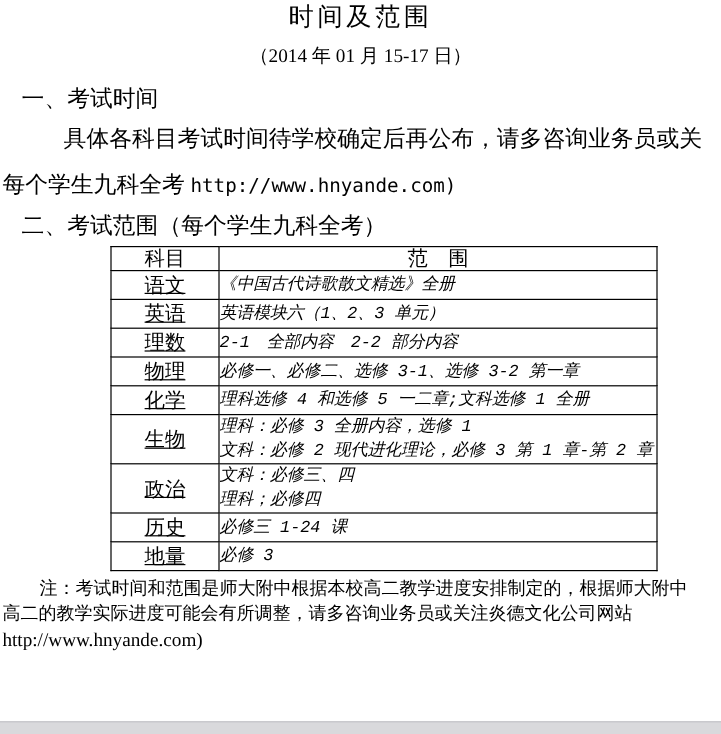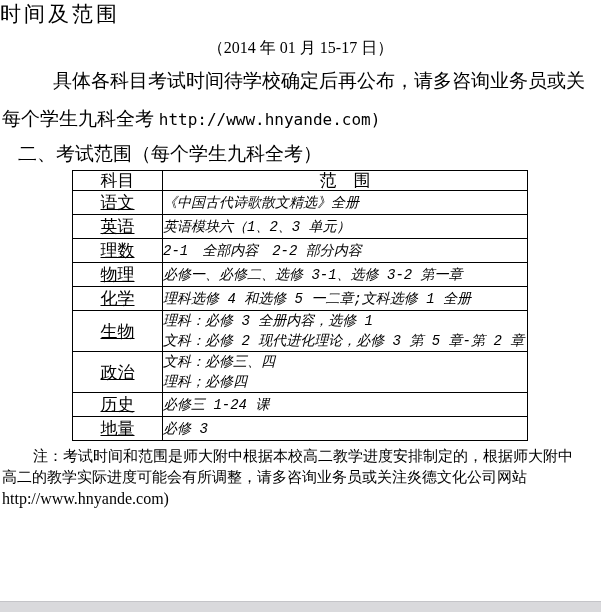--- a/index.html
+++ b/index.html
@@ -2,28 +2,28 @@
 <html><head>
 <meta charset="utf-8">
 <style>
   html,body{margin:0;padding:0;background:#ffffff;}
   .page{
     position:relative;width:601px;height:612px;background:#ffffff;color:#000;
     font-family:"Liberation Serif","DejaVu Serif",serif;overflow:hidden;
   }
   .title{margin:20px 0 0 0;text-align:center;font-size:27px;font-weight:bold;
          letter-spacing:1px;line-height:34px;}
-  .subtitle{font-size:21px;letter-spacing:3px;line-height:28px;}
+  .subtitle{text-align:center;font-size:21px;letter-spacing:3px;line-height:28px;}
   .dateline{margin-top:8px;text-align:center;font-size:16px;line-height:24px;}
   .h1{margin:10px 0 0 18px;font-size:19px;line-height:26px;}
   .para1{margin:8px 0 0 53px;font-size:19px;line-height:26px;white-space:nowrap;}
   .para2{margin:12px 0 0 2px;font-size:19px;line-height:26px;white-space:nowrap;}
   .url-mono{font-family:"DejaVu Sans Mono","Liberation Mono",monospace;font-size:16px;}
   .h2{margin:8px 0 0 18px;font-size:19px;line-height:26px;}
-  table.exam{margin:3px 0 0 72px;border-collapse:collapse;table-layout:fixed;width:456px;}
+  table.exam{margin:3px 0 0 92px;border-collapse:collapse;table-layout:fixed;width:456px;}
   table.exam th,table.exam td{border:1px solid #000;padding:0;vertical-align:middle;}
   table.exam th{font-weight:normal;font-size:17px;height:19px;text-align:center;line-height:19px;}
   td.subject{text-align:center;font-size:17px;text-decoration:underline;}
   td.range{padding-left:7px;}
   .range-line{font-size:14px;line-height:20px;height:20px;font-style:italic;
               font-family:Liberation Mono, monospace;white-space:nowrap;overflow:hidden;}
   .note{margin-top:5px;font-size:15px;line-height:21px;}
   .note .l1{margin-left:33px;white-space:nowrap;}
   .note .l2{margin-left:2px;white-space:nowrap;}
   .note .l3{margin-left:2px;font-size:16px;}
@@ -31,20 +31,21 @@
                 background:#d9d9dc;border-top:1px solid #c4c4c8;}
 </style>
 </head>
 <body>
 
 <div class="page">
 
   <div class="subtitle">时间及范围</div>
   <div class="dateline">（2014 年 01 月 15-17 日）</div>
 
+  <div class="h1">一、考试时间</div>
   <div class="para1">具体各科目考试时间待学校确定后再公布，请多咨询业务员或关</div>
   <div class="para2"><span>每个学生九科全考 </span><span class="url-mono">http://www.hnyande.com)</span></div>
 
   <div class="h2">二、考试范围（每个学生九科全考）</div>
 
   <table class="exam">
     <colgroup>
         <col style="width:90px">
         <col>
       </colgroup>
@@ -82,21 +83,21 @@
         <tr>
           <td class="subject">化学</td>
           <td class="range">
             <div class="range-line">理科选修 4 和选修 5 一二章;文科选修 1 全册</div>
           </td>
         </tr>
         <tr>
           <td class="subject">生物</td>
           <td class="range">
             <div class="range-line">理科：必修 3 全册内容，选修 1</div>
-            <div class="range-line">文科：必修 2 现代进化理论，必修 3 第 5 章-第 2 章</div>
+            <div class="range-line">文科：必修 2 现代进化理论，必修 3 第 1 章-第 2 章</div>
           </td>
         </tr>
         <tr>
           <td class="subject">政治</td>
           <td class="range">
             <div class="range-line">文科：必修三、四</div>
             <div class="range-line">理科；必修四</div>
           </td>
         </tr>
         <tr>

